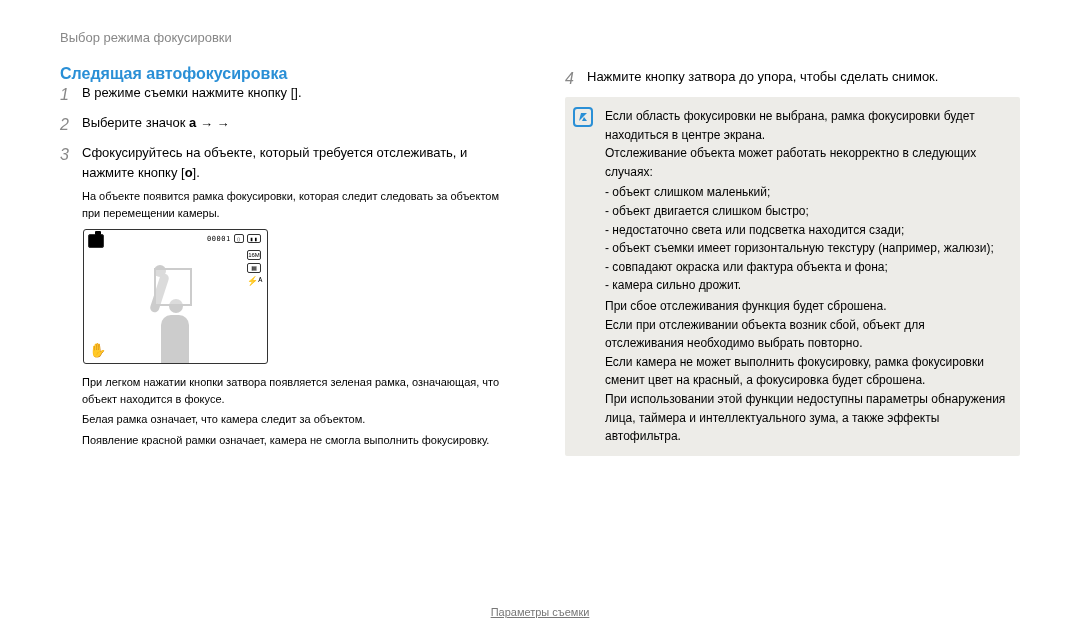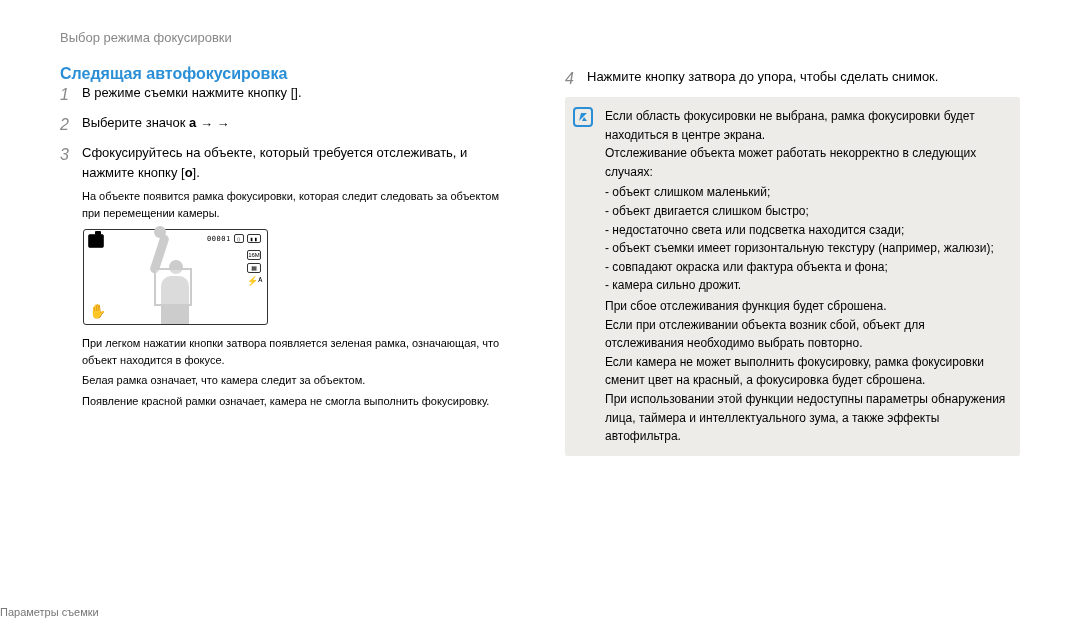--- a/index.html
+++ b/index.html
@@ -59,21 +59,21 @@
     font-size: 11px;
     margin-left: 22px;
     margin-bottom: 8px;
     line-height: 1.5;
   }
   .sub p { margin-bottom: 4px; }
 
   .camera-preview {
     margin: 8px 0 10px 23px;
     width: 185px;
-    height: 96px;
+    height: 135px;
     border: 1px solid #333;
     border-radius: 3px;
     position: relative;
     background: #fff;
   }
   .cp-topbar {
     position: absolute;
     top: 4px; right: 6px;
     font-size: 7px;
     letter-spacing: 0.5px;
@@ -188,22 +188,24 @@
     justify-content: center;
   }
   .infobox .icon svg { display:block; }
   .infobox ul { list-style: none; margin: 2px 0; }
   .infobox ul li::before { content: "- "; }
 
   .footer {
     position: absolute;
     bottom: 12px;
     left: 0; right: 0;
+    text-align: center;
     font-size: 11px;
     color: #777;
+    text-decoration: underline;
   }
 
   .icon-inline {
     display: inline-block;
     font-family: monospace;
   }
 </style>
 </head>
 <body>
 

